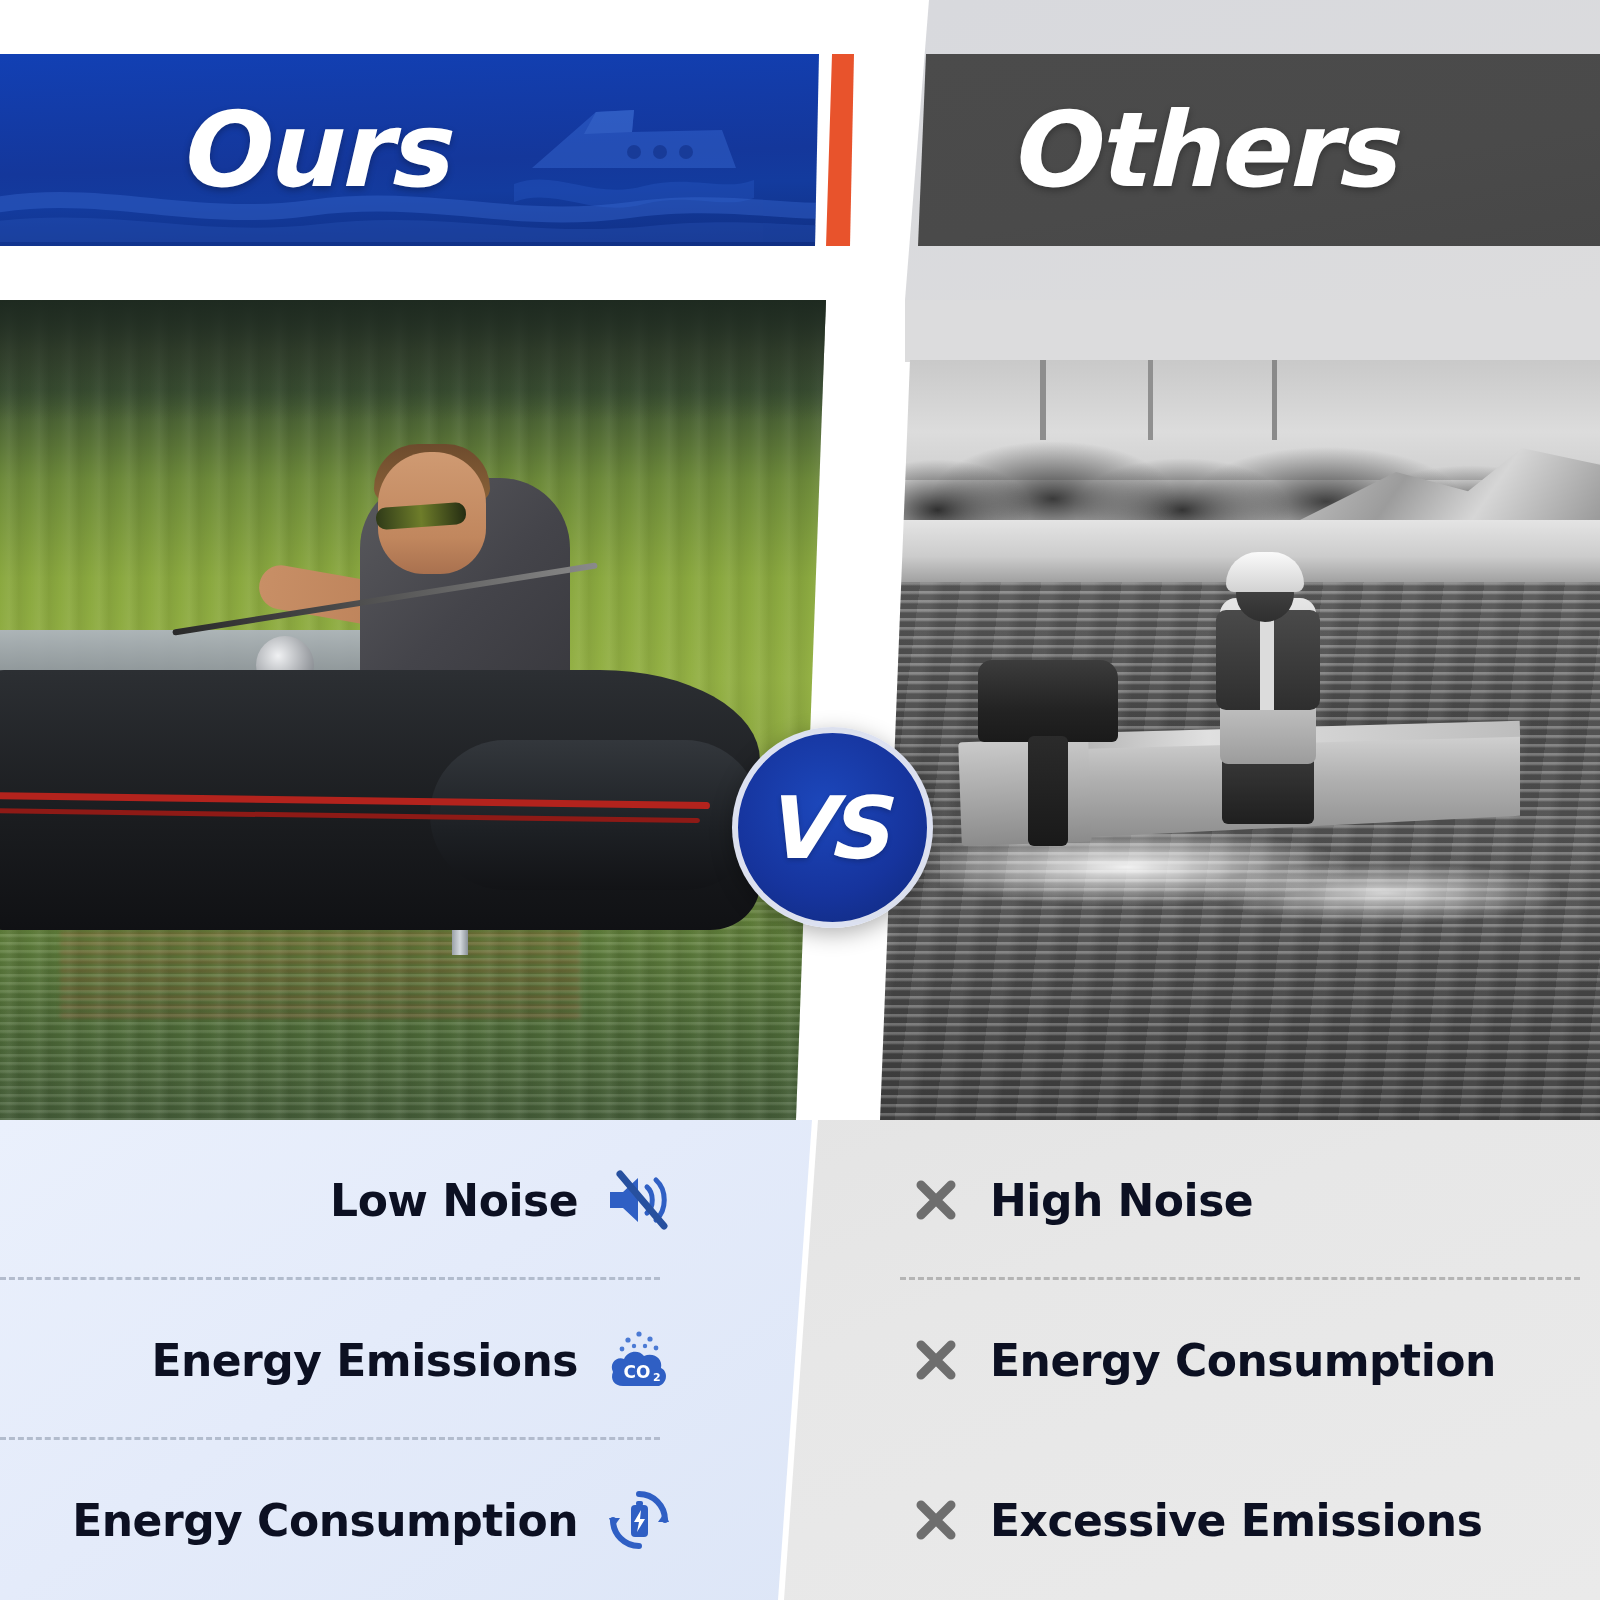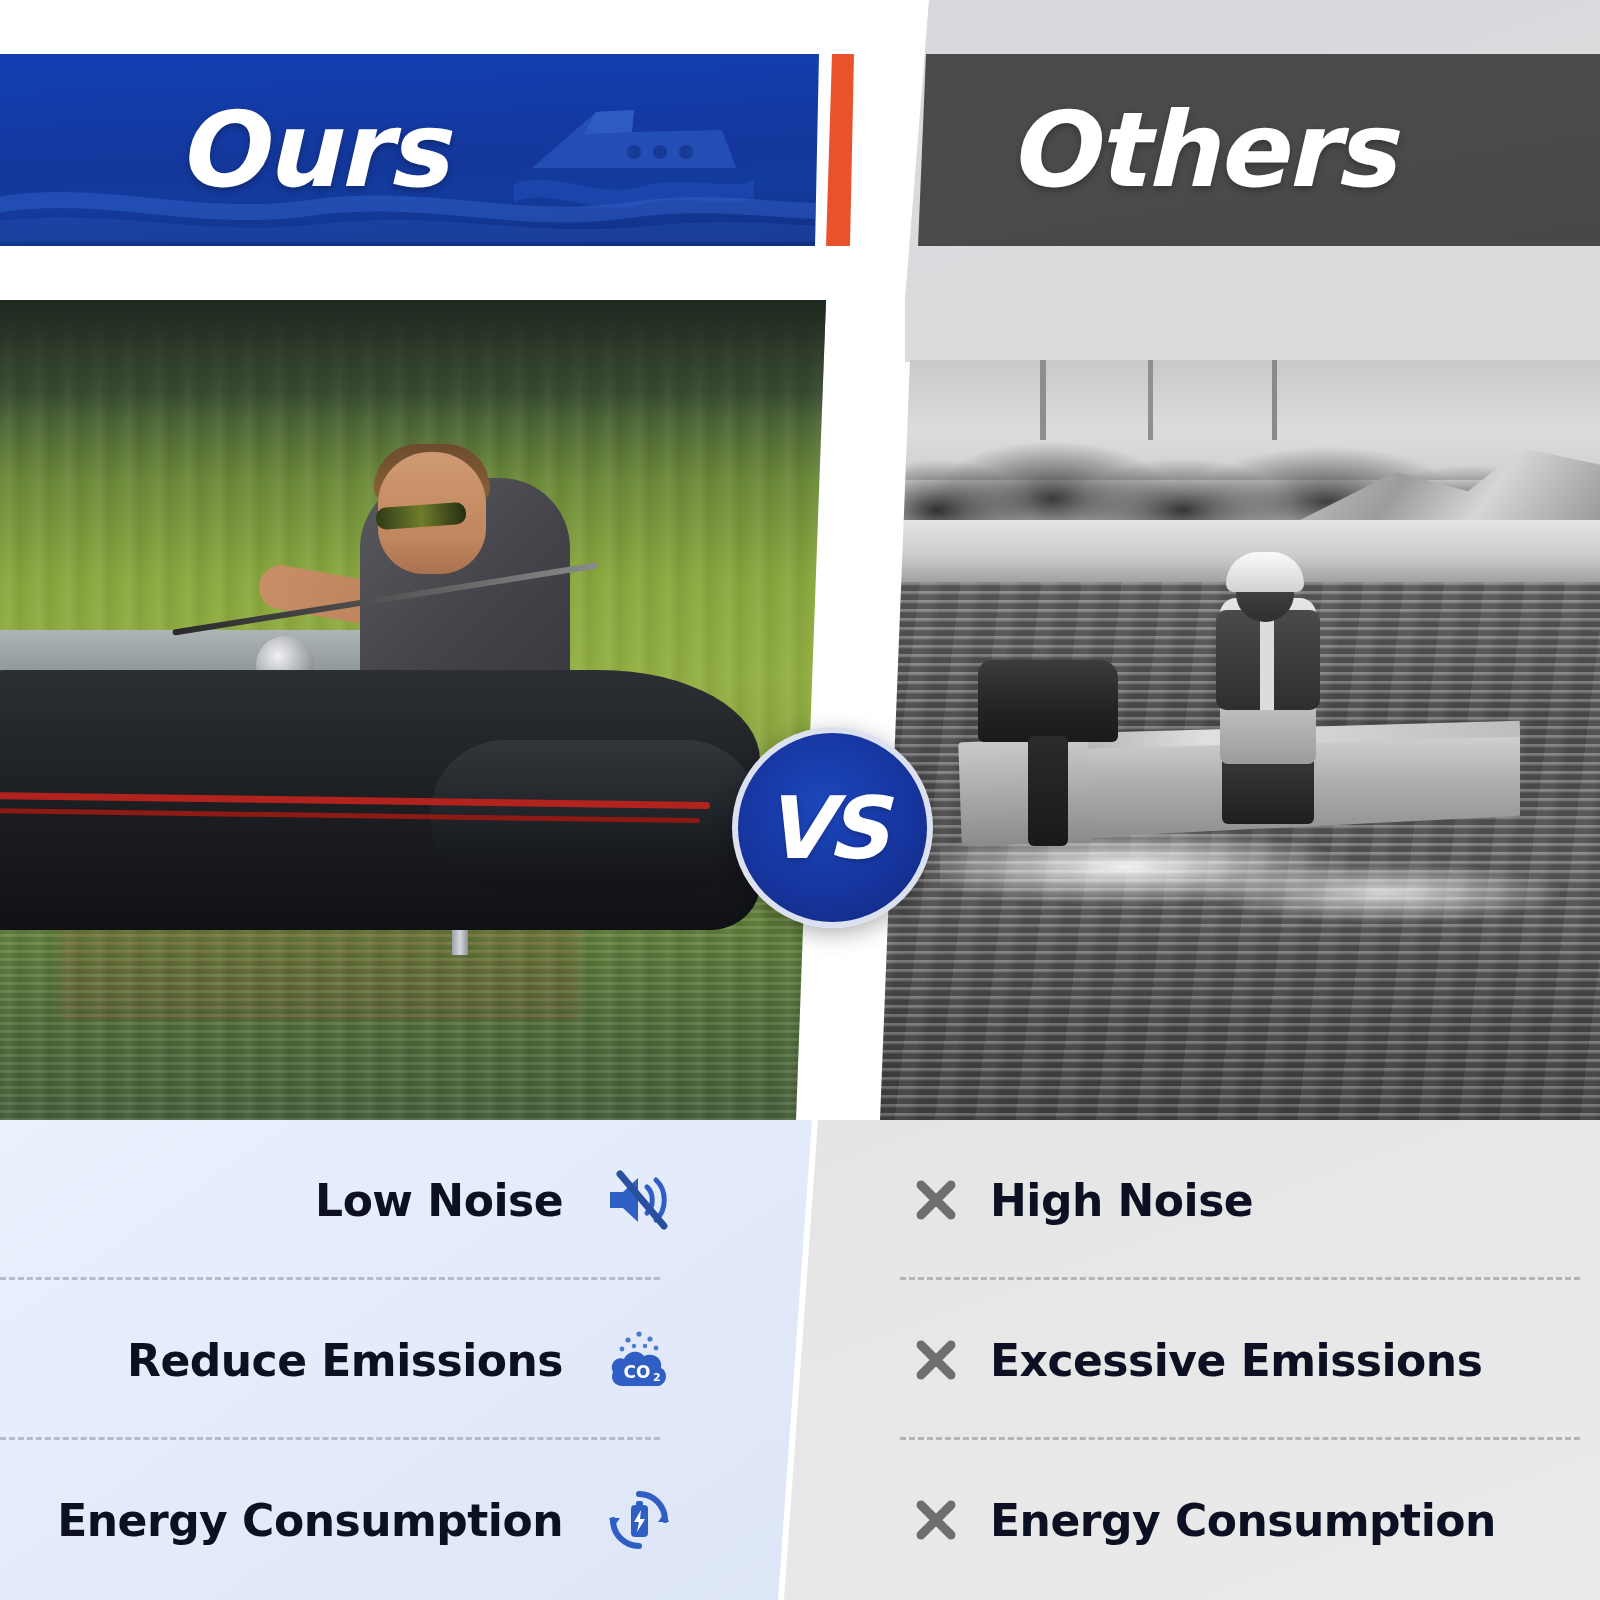--- a/index.html
+++ b/index.html
@@ -433,21 +433,21 @@
   }
   .frow {
     flex: 1 1 0;
     display: flex;
     align-items: center;
     position: relative;
   }
   .frow-left {
     justify-content: flex-end;
     padding-right: 128px;
-    gap: 43px;
+    gap: 28px;
   }
   .frow-right {
     justify-content: flex-start;
     padding-left: 32px;
     gap: 30px;
   }
   .flabel {
     font-family: "DejaVu Sans", sans-serif;
     font-size: 44px;
     font-weight: bold;
@@ -575,21 +575,21 @@
       <svg class="ficon" width="66" height="60" viewBox="0 0 66 60">
         <path d="M4 22 H17 L32 8 V52 L17 38 H4 Z" fill="#2f5fc4"></path>
         <path d="M41 17 C48 23 48 37 41 43" stroke="#2f5fc4" stroke-width="5" fill="none" stroke-linecap="round"></path>
         <path d="M50 10 C61 20 61 40 50 50" stroke="#2f5fc4" stroke-width="5" fill="none" stroke-linecap="round"></path>
         <path d="M14 4 L58 56" stroke="#27509f" stroke-width="7" stroke-linecap="round"></path>
       </svg>
       <span class="divider-left"></span>
     </div>
 
     <div class="frow frow-left">
-      <span class="flabel">Reduce Emissions</span>
+      <span class="flabel">Energy Emissions</span>
       <svg class="ficon" width="66" height="64" viewBox="0 0 66 64">
         <circle cx="22" cy="12" r="2.6" fill="#4b7ad4"></circle>
         <circle cx="33" cy="6" r="2.6" fill="#4b7ad4"></circle>
         <circle cx="44" cy="11" r="2.6" fill="#4b7ad4"></circle>
         <circle cx="16" cy="21" r="2.4" fill="#4b7ad4"></circle>
         <circle cx="50" cy="20" r="2.4" fill="#4b7ad4"></circle>
         <circle cx="28" cy="18" r="2.2" fill="#4b7ad4"></circle>
         <circle cx="39" cy="18" r="2.2" fill="#4b7ad4"></circle>
         <path d="M17 58 C8 58 4 51 7 44 C3 36 10 28 18 31 C21 23 33 21 38 28 C48 24 57 31 55 40 C62 43 62 55 53 58 Z" fill="#2f5fc4"></path>
         <text x="31" y="50" font-family="DejaVu Sans, sans-serif" font-size="17" font-weight="bold" fill="#ffffff" text-anchor="middle">CO</text>
@@ -621,27 +621,27 @@
         <path d="M9 9 L39 39 M39 9 L9 39" stroke="#6e6e6e" stroke-width="9" stroke-linecap="round"></path>
       </svg>
       <span class="flabel">High Noise</span>
       <span class="divider-right"></span>
     </div>
 
     <div class="frow frow-right">
       <svg class="xmark" width="48" height="48" viewBox="0 0 48 48">
         <path d="M9 9 L39 39 M39 9 L9 39" stroke="#6e6e6e" stroke-width="9" stroke-linecap="round"></path>
       </svg>
-      <span class="flabel">Excessive Emissions</span>
-      <span class="divider-right"></span>
+      <span class="flabel">Energy Consumption</span>
+
     </div>
 
     <div class="frow frow-right">
       <svg class="xmark" width="48" height="48" viewBox="0 0 48 48">
         <path d="M9 9 L39 39 M39 9 L9 39" stroke="#6e6e6e" stroke-width="9" stroke-linecap="round"></path>
       </svg>
-      <span class="flabel">Energy Consumption</span>
-
+      <span class="flabel">Excessive Emissions</span>
+      <span class="divider-right"></span>
     </div>
 
   </div>
 
 </div>
 
 </body></html>

